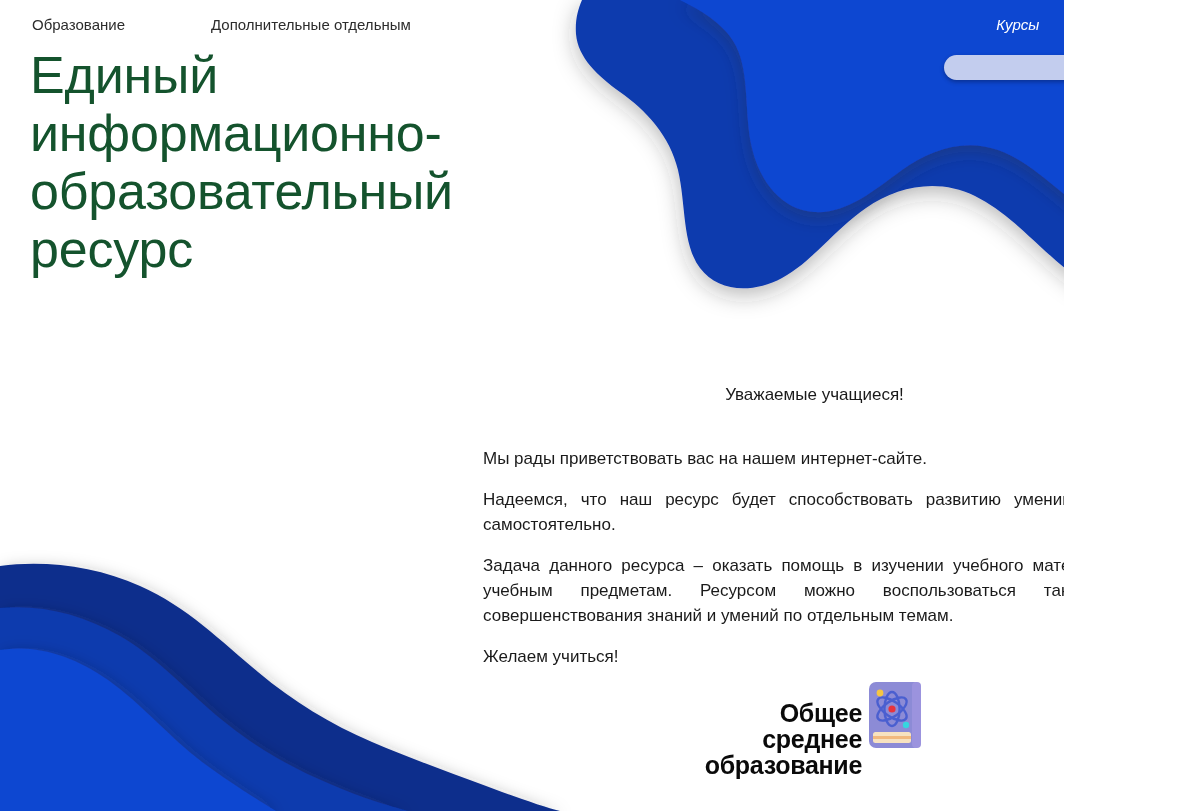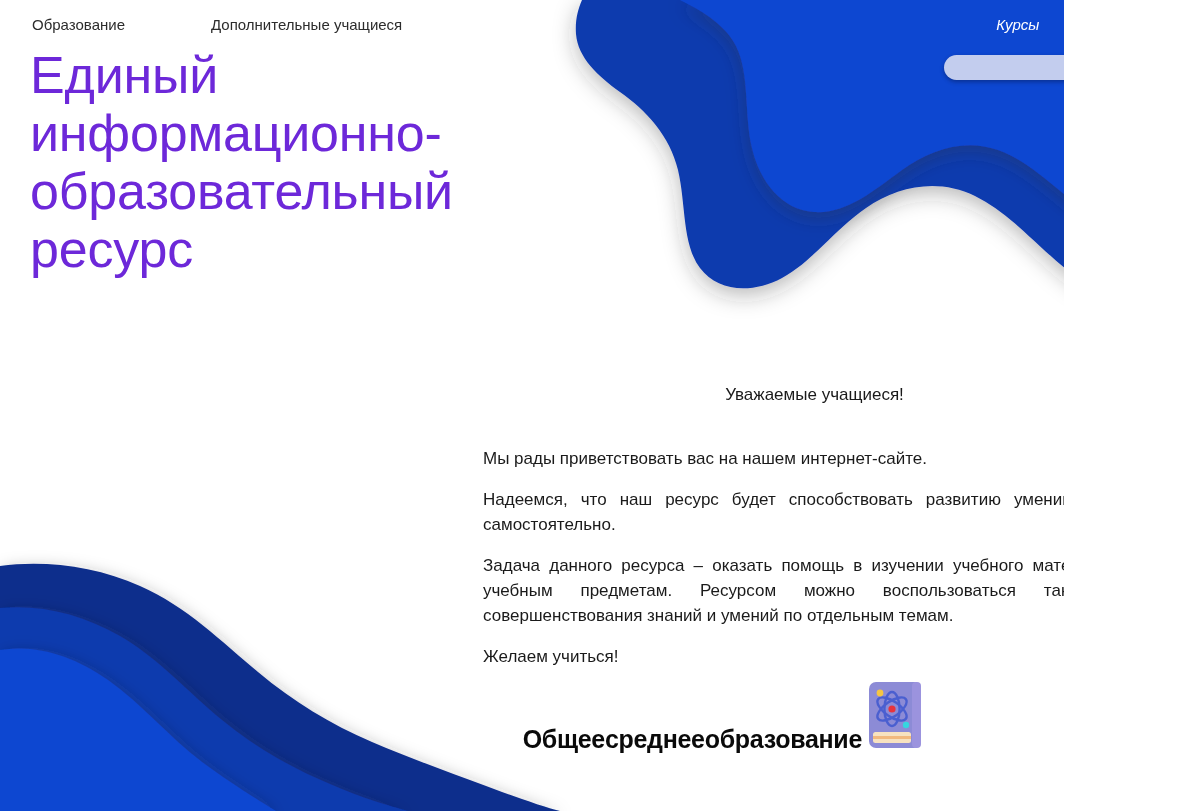--- a/index.html
+++ b/index.html
@@ -109,21 +109,21 @@
   
   .hero-title {
     position: absolute;
     top: 46px;
     left: 30px;
     width: 560px;
     margin: 0;
     font-size: 52px;
     line-height: 58px;
     font-weight: 400;
-    color: #6d28d9;
+    color: #14532d;
     letter-spacing: -0.2px;
     z-index: 4;
   }
 
   
   .content {
     position: absolute;
     top: 384px;
     left: 467px;
     width: 695px;
@@ -159,20 +159,21 @@
     width: 258px;
     height: 82px;
     display: flex;
     align-items: center;
     justify-content: flex-end;
     gap: 6px;
     z-index: 4;
   }
   .logo-text {
     display: flex;
+    flex-direction: column;
     align-items: flex-end;
     font-weight: 700;
     font-size: 25px;
     line-height: 26px;
     color: #0a0a0a;
     letter-spacing: -0.3px;
     margin-top: 48px;
   }
   .logo-mark {
     width: 54px;
@@ -247,21 +248,21 @@
                C36,644 74,656 108,680
                C142,704 170,738 202,762
                C232,784 258,800 276,811
                L0,811 Z" fill="#0F47D1"></path>
     </g>
   </svg>
 
   <nav class="nav">
     <div class="nav-left">
       <a class="nav-link" href="#">Образование</a>
-      <a class="nav-link" href="#">Дополнительные учащиеся</a>
+      <a class="nav-link" href="#">Дополнительные отдельным</a>
     </div>
 
     <div class="nav-right">
       <a class="nav-link" href="#">Курсы</a>
       <a class="nav-link" href="#">Надеемся</a>
     </div>
 
     <div class="search-wrap">
       <input class="search-box" type="text" value="" placeholder="" style="">
       <svg class="search-icon" viewBox="0 0 20 20" xmlns="http://www.w3.org/2000/svg">

